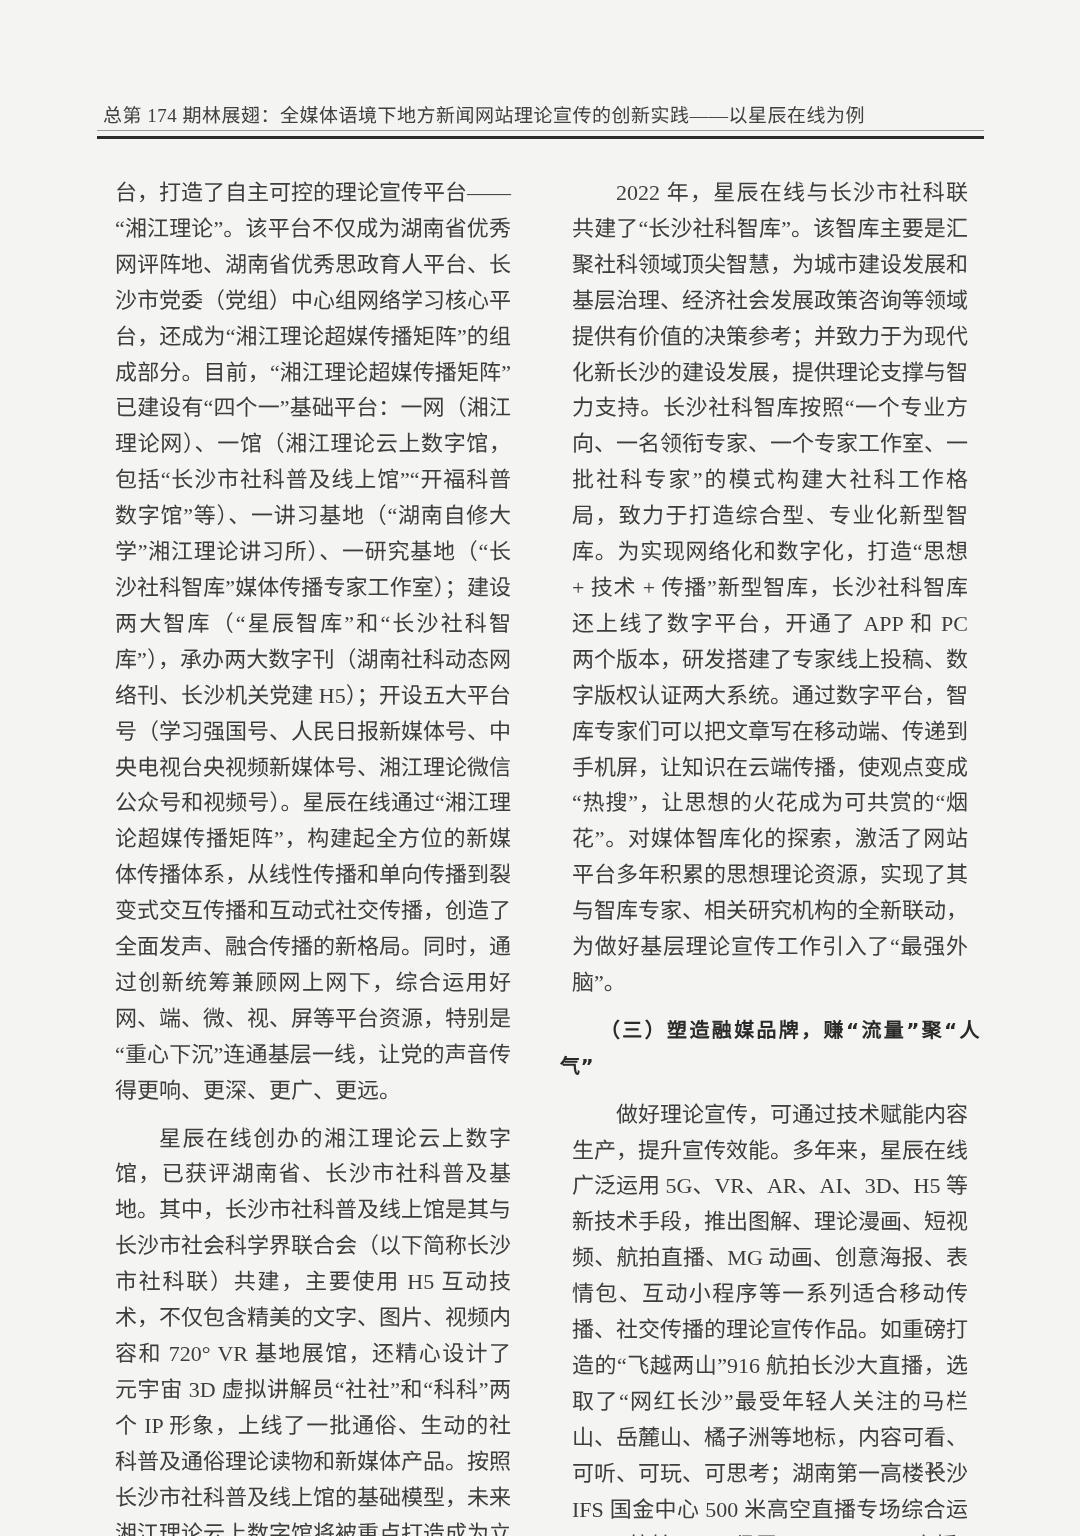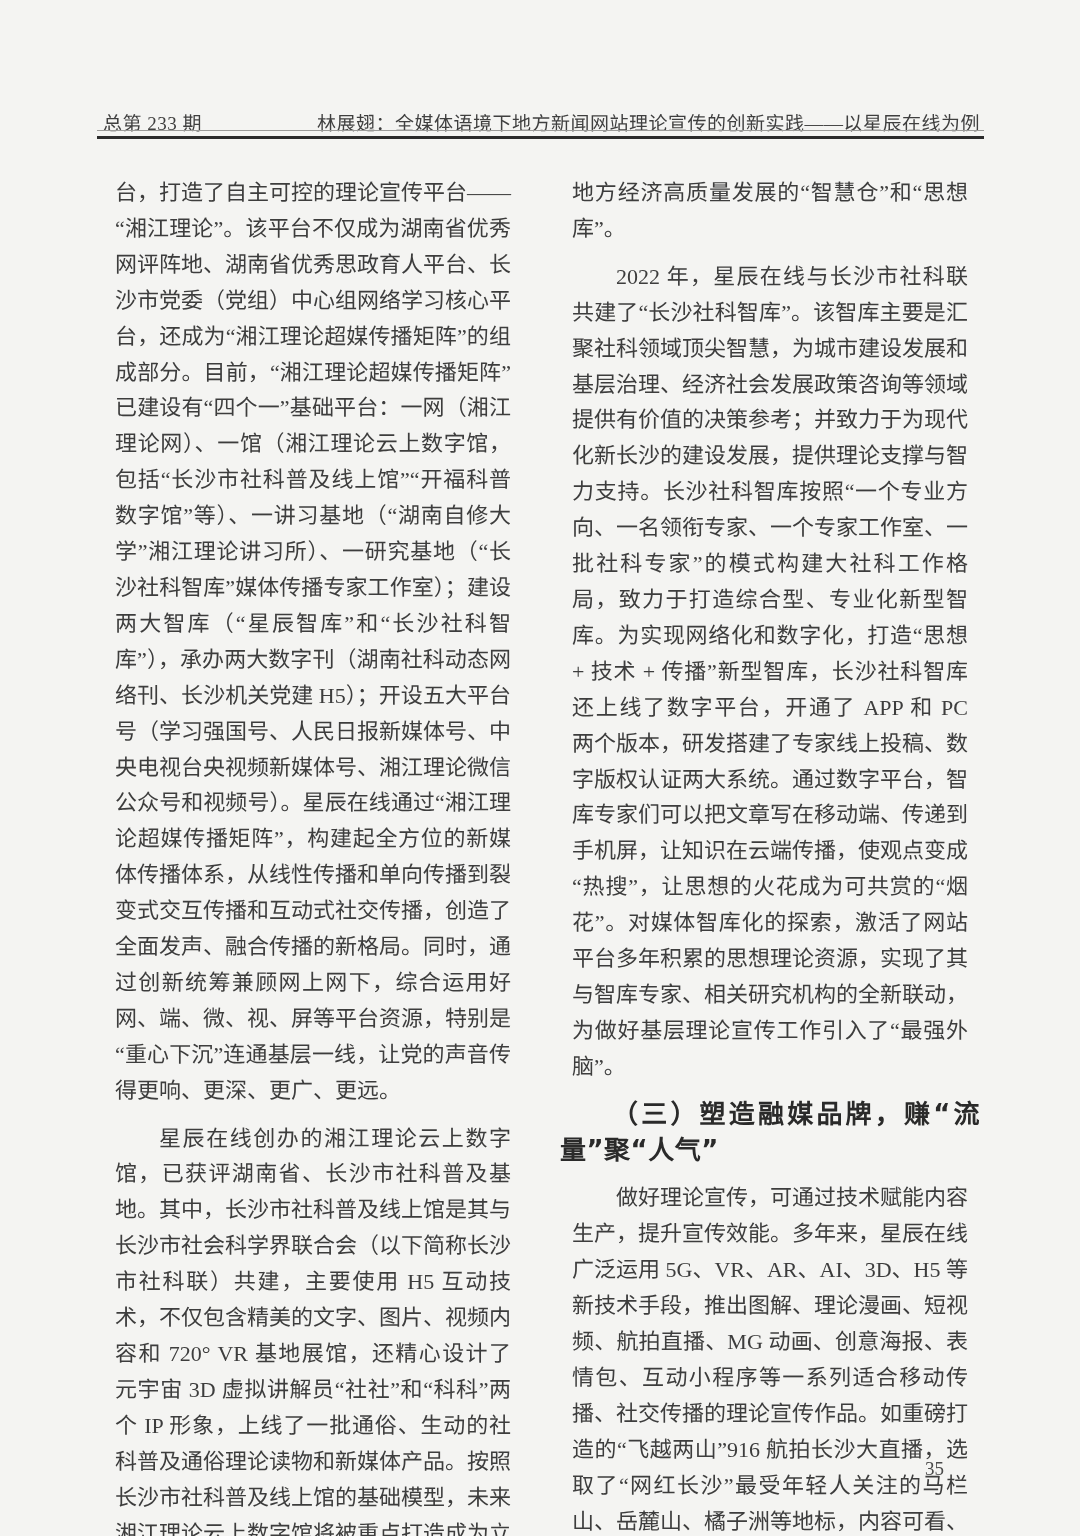--- a/index.html
+++ b/index.html
@@ -24,23 +24,22 @@
     right: 100px;
     display: flex;
     align-items: baseline;
     font-size: 19px;
     color: #3f3f3f;
     letter-spacing: 0.5px;
   }
   .issue-label { white-space: nowrap; }
   .running-title {
     flex: 1;
-    text-align: right;
+    text-align: left;
     white-space: nowrap;
-    margin-top: 8px;
   }
   .header-rule {
     position: absolute;
     top: 130px;
     left: 97px;
     right: 96px;
     height: 5px;
     border-top: 1px solid #9b9b99;
     border-bottom: 3px solid #2b2b2b;
   }
@@ -60,21 +59,21 @@
     text-justify: inter-ideograph;
   }
   .body-p {
     margin: 12px;
     text-indent: 2em;
   }
   .body-p.no-indent { text-indent: 0; }
   .section-heading {
     margin: 0;
     text-indent: 2em;
-    font-size: 26px;
+    font-size: 20px;
     line-height: 35.9px;
     font-weight: 700;
     color: #2a2a2a;
     font-family: "DejaVu Sans", "Liberation Sans", sans-serif;
     letter-spacing: 0.5px;
   }
   .citation-ref {
     font-size: 13px;
     line-height: 0;
     vertical-align: 8px;
@@ -88,36 +87,35 @@
     font-size: 19px;
     color: #4a4a4a;
   }
 </style>
 </head>
 <body>
 
 <div class="scan-page">
 
   <div class="page-header">
-    <span class="issue-label">总第 233 期</span>
+    <span class="issue-label">总第 174 期</span>
     <span class="running-title">林展翅：全媒体语境下地方新闻网站理论宣传的创新实践——以星辰在线为例</span>
   </div>
 
   <div class="header-rule"></div>
 
   <div class="columns">
 
     <div class="col">
       <p class="body-p no-indent">台，打造了自主可控的理论宣传平台——“湘江理论”。该平台不仅成为湖南省优秀网评阵地、湖南省优秀思政育人平台、长沙市党委（党组）中心组网络学习核心平台，还成为“湘江理论超媒传播矩阵”的组成部分。目前，“湘江理论超媒传播矩阵”已建设有“四个一”基础平台：一网（湘江理论网）、一馆（湘江理论云上数字馆，包括“长沙市社科普及线上馆”“开福科普数字馆”等）、一讲习基地（“湖南自修大学”湘江理论讲习所）、一研究基地（“长沙社科智库”媒体传播专家工作室）；建设两大智库（“星辰智库”和“长沙社科智库”），承办两大数字刊（湖南社科动态网络刊、长沙机关党建 H5）；开设五大平台号（学习强国号、人民日报新媒体号、中央电视台央视频新媒体号、湘江理论微信公众号和视频号）。星辰在线通过“湘江理论超媒传播矩阵”，构建起全方位的新媒体传播体系，从线性传播和单向传播到裂变式交互传播和互动式社交传播，创造了全面发声、融合传播的新格局。同时，通过创新统筹兼顾网上网下，综合运用好网、端、微、视、屏等平台资源，特别是“重心下沉”连通基层一线，让党的声音传得更响、更深、更广、更远。</p>
       <p class="body-p">星辰在线创办的湘江理论云上数字馆，已获评湖南省、长沙市社科普及基地。其中，长沙市社科普及线上馆是其与长沙市社会科学界联合会（以下简称长沙市社科联）共建，主要使用 H5 互动技术，不仅包含精美的文字、图片、视频内容和 720° VR 基地展馆，还精心设计了元宇宙 3D 虚拟讲解员“社社”和“科科”两个 IP 形象，上线了一批通俗、生动的社科普及通俗理论读物和新媒体产品。按照长沙市社科普及线上馆的基础模型，未来湘江理论云上数字馆将被重点打造成为立足全省、面向全国的网上科普基地和全省人文社科普及平台，线上、线下集中展示全省优秀科普基地、科普作品，让广大党员干部和群众感受三湘大地的红色魅力、理论魅力、文化魅力。</p>
 
     </div>
 
     <div class="col">
-      <p class="body-p no-indent">地方经济高质量发展的“智慧仓”和“思想库”。</p>
       <p class="body-p">2022 年，星辰在线与长沙市社科联共建了“长沙社科智库”。该智库主要是汇聚社科领域顶尖智慧，为城市建设发展和基层治理、经济社会发展政策咨询等领域提供有价值的决策参考；并致力于为现代化新长沙的建设发展，提供理论支撑与智力支持。长沙社科智库按照“一个专业方向、一名领衔专家、一个专家工作室、一批社科专家”的模式构建大社科工作格局，致力于打造综合型、专业化新型智库。为实现网络化和数字化，打造“思想 + 技术 + 传播”新型智库，长沙社科智库还上线了数字平台，开通了 APP 和 PC 两个版本，研发搭建了专家线上投稿、数字版权认证两大系统。通过数字平台，智库专家们可以把文章写在移动端、传递到手机屏，让知识在云端传播，使观点变成“热搜”，让思想的火花成为可共赏的“烟花”。对媒体智库化的探索，激活了网站平台多年积累的思想理论资源，实现了其与智库专家、相关研究机构的全新联动，为做好基层理论宣传工作引入了“最强外脑”。</p>
       <h3 class="section-heading">（三）塑造融媒品牌，赚“流量”聚“人气”</h3>
       <p class="body-p">做好理论宣传，可通过技术赋能内容生产，提升宣传效能。多年来，星辰在线广泛运用 5G、VR、AR、AI、3D、H5 等新技术手段，推出图解、理论漫画、短视频、航拍直播、MG 动画、创意海报、表情包、互动小程序等一系列适合移动传播、社交传播的理论宣传作品。如重磅打造的“飞越两山”916 航拍长沙大直播，选取了“网红长沙”最受年轻人关注的马栏山、岳麓山、橘子洲等地标，内容可看、可听、可玩、可思考；湖南第一高楼长沙 IFS 国金中心 500 米高空直播专场综合运用了“航拍”“916 竖屏”“AI”“5G+4K 直播”“3D 建模”“MG 动画”等各种新技术。“年轻态”满满的爆款新直播，让党的声音影响深远。</p>
 
     </div>
 
   </div>
 
   <div class="page-number">35</div>
 

